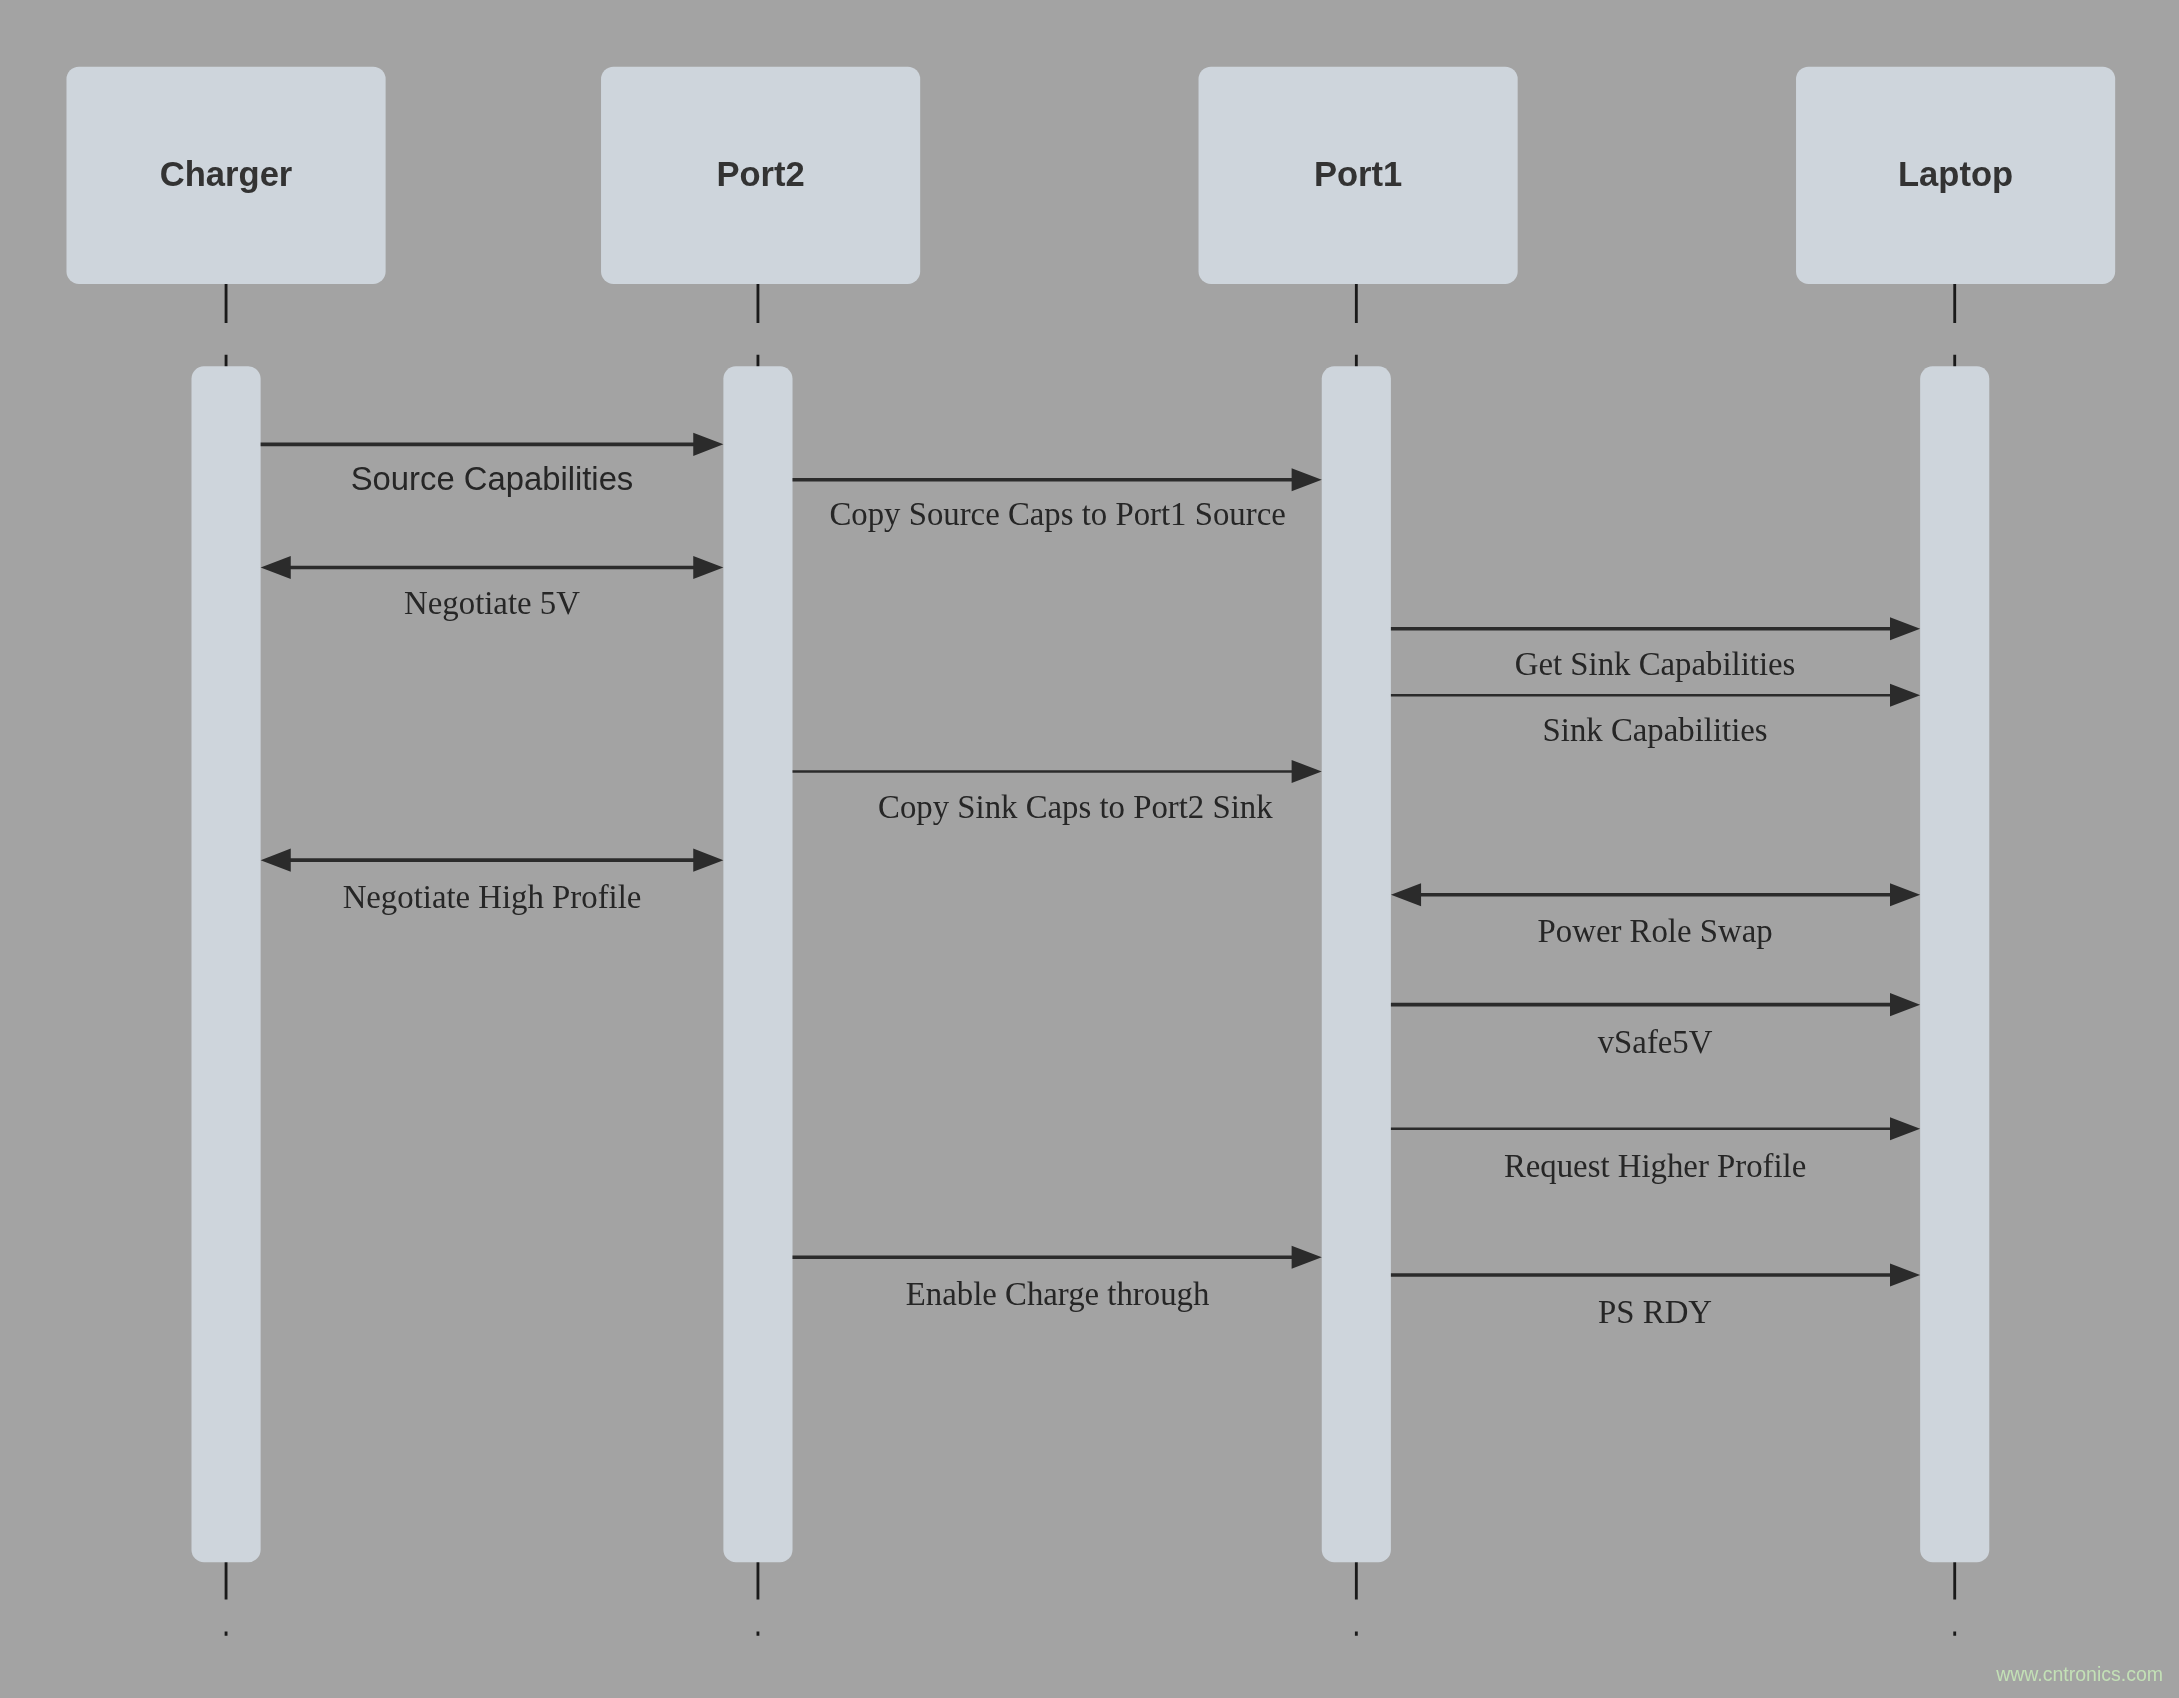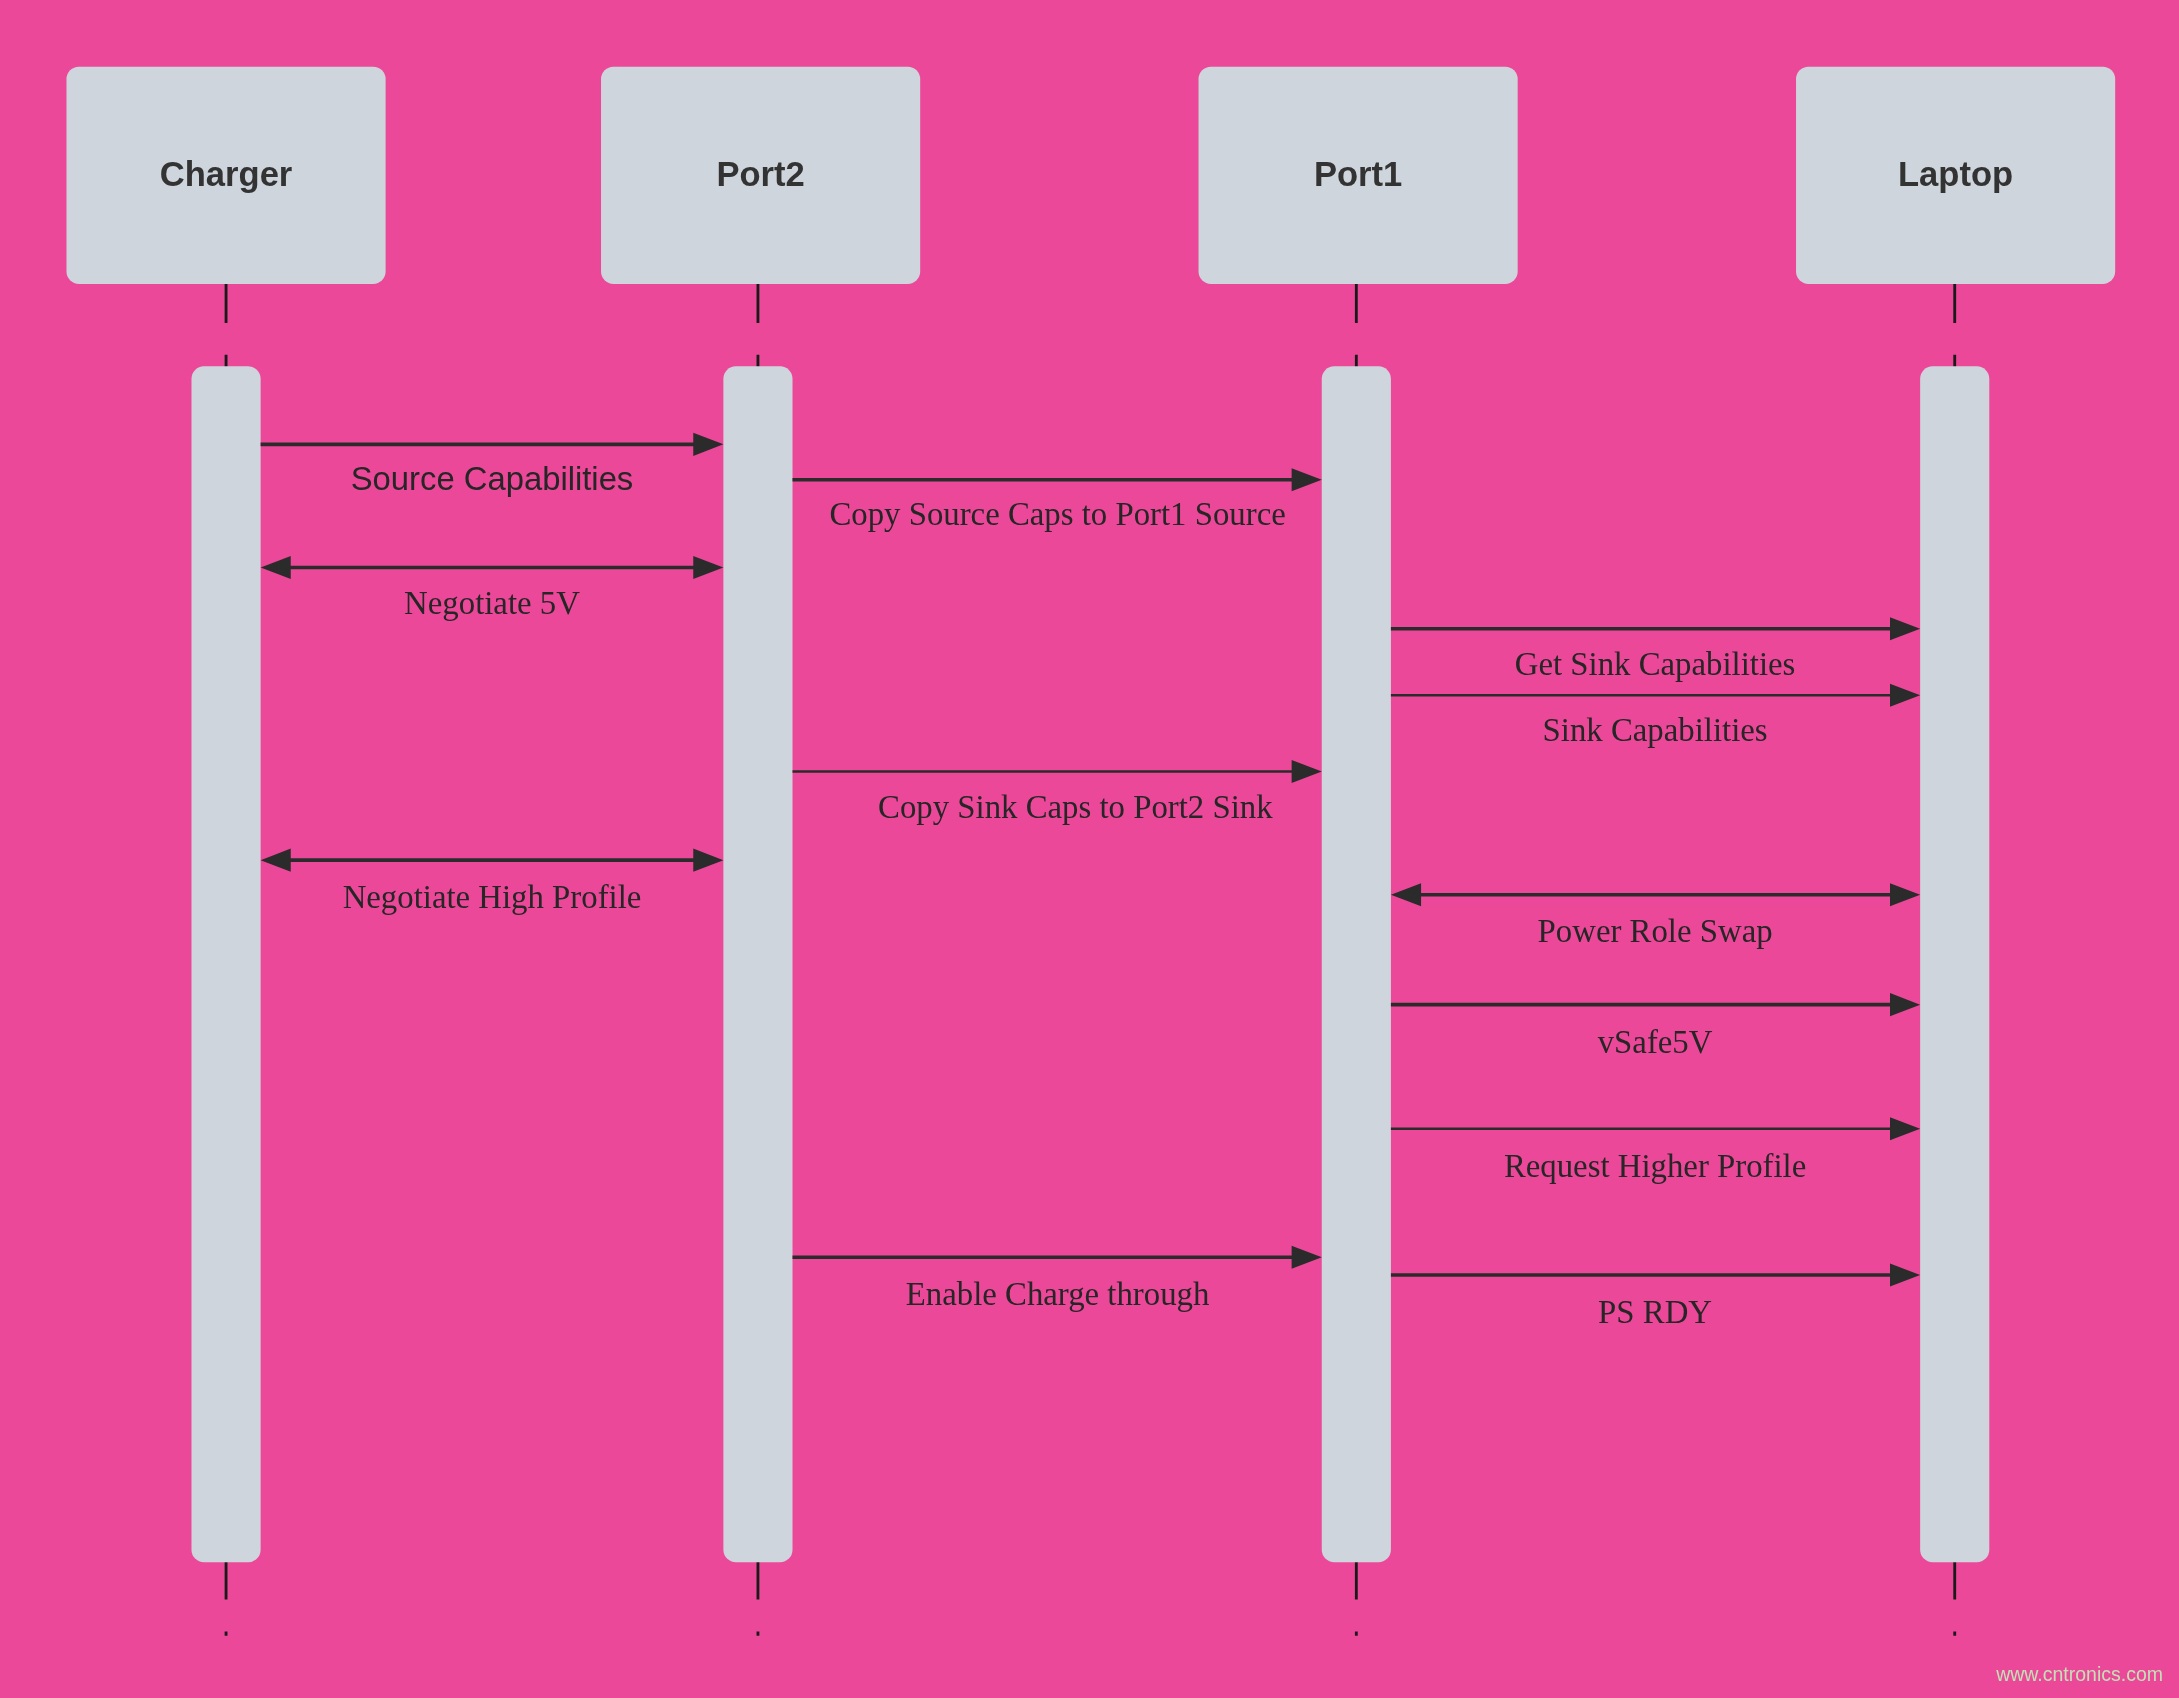--- a/index.html
+++ b/index.html
@@ -4,21 +4,21 @@
 <style>
   html, body {
     margin: 0;
     padding: 0;
     background: #ffffff;
   }
   #canvas {
     position: relative;
     width: 2179px;
     height: 1699px;
-    background: #ec4899;
+    background: #a3a3a3;
     overflow: hidden;
     font-family: "Liberation Serif", serif;
   }
   #diagram-svg {
     position: absolute;
     left: 0;
     top: 0;
     width: 2179px;
     height: 1699px;
   }

